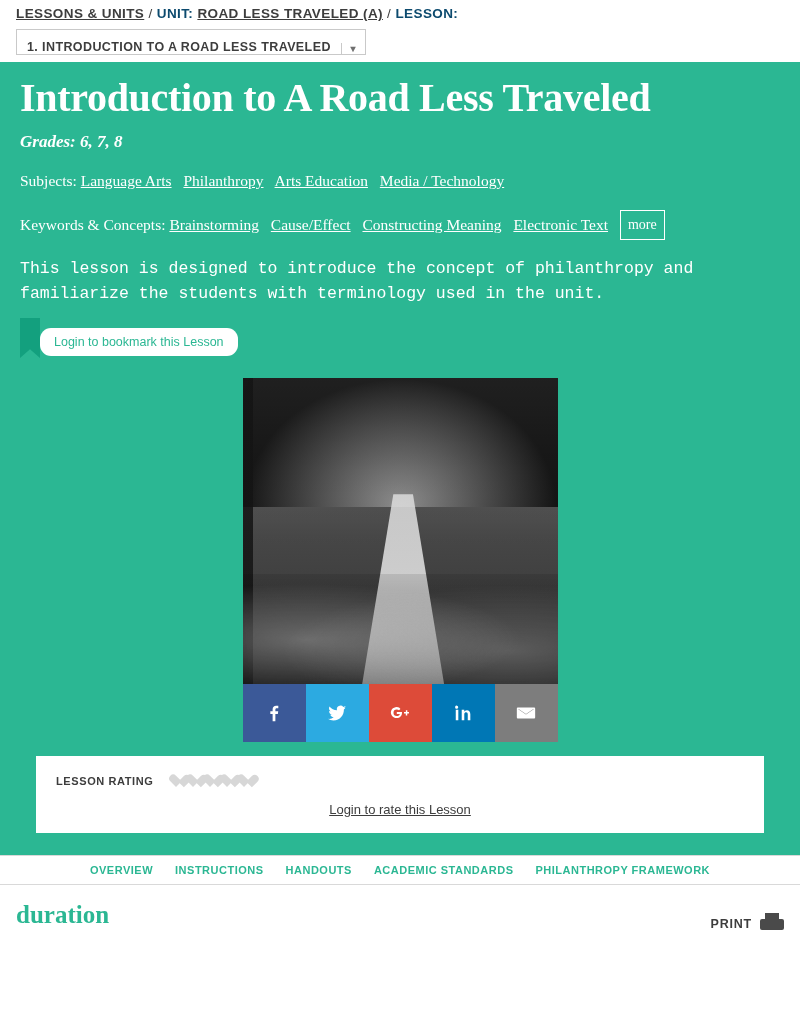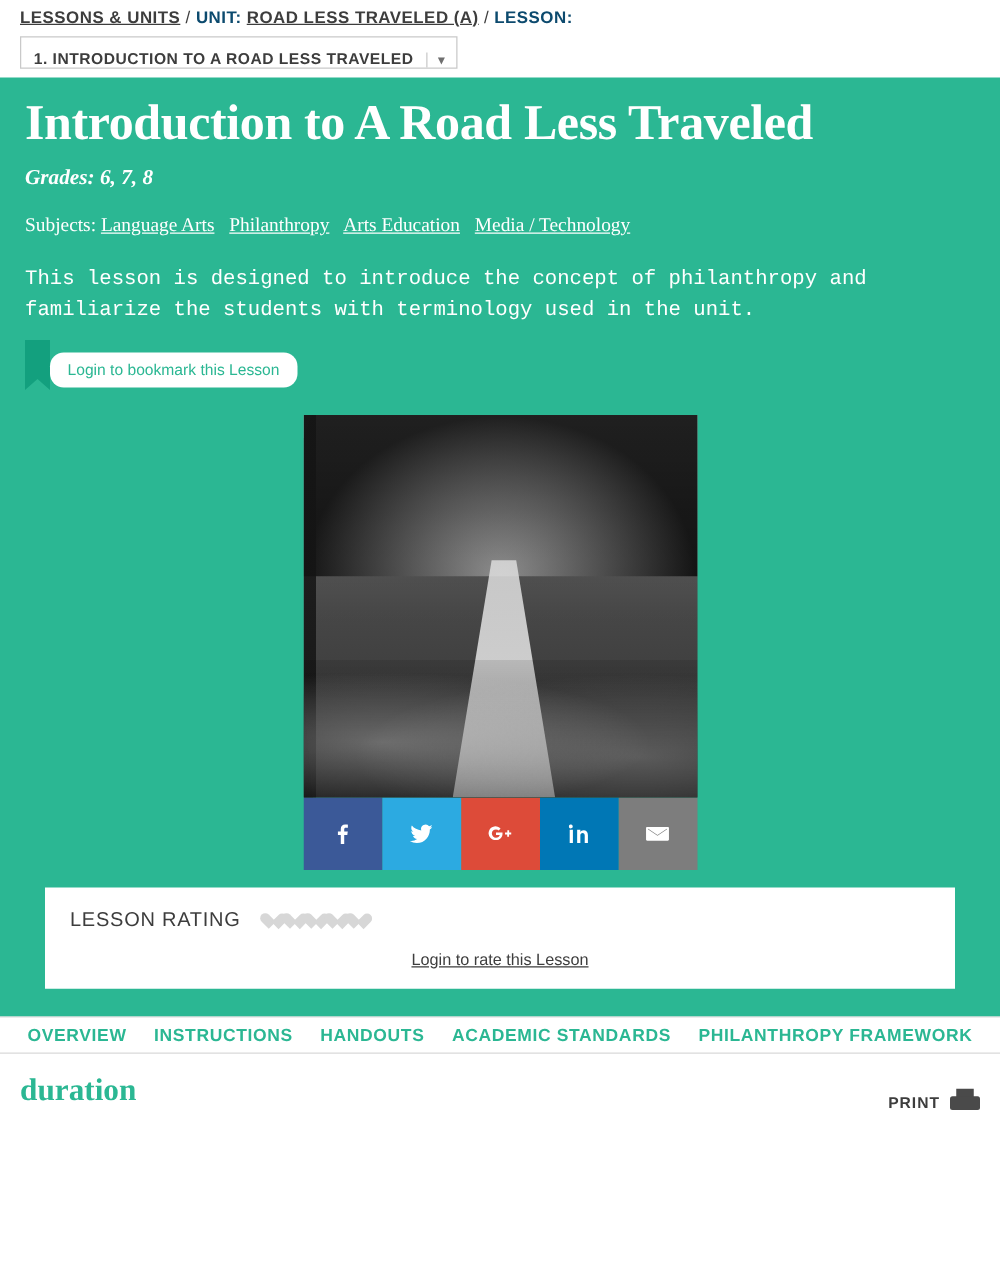--- a/index.html
+++ b/index.html
@@ -204,21 +204,21 @@
   .share-btn svg { width: 22px; height: 22px; fill: #ffffff; }
 
   
   .rating-box {
     margin: 14px 16px 0 16px;
     background: #ffffff;
     padding: 18px 20px 16px 20px;
   }
   .rating-line { display: flex; align-items: center; }
   .rating-label {
-    font-size: 16px; font-weight: normal; letter-spacing: 0.6px; color: #3d3d3d;
+    font-size: 11px; font-weight: bold; letter-spacing: 0.6px; color: #3d3d3d;
   }
   .hearts { margin-left: 16px; display: flex; gap: 2px; }
   .heart { width: 15px; height: 14px; position: relative; }
   .heart:before, .heart:after {
     content: ""; position: absolute; top: 1px; width: 7.5px; height: 12px;
     background: #d7d7d7; border-radius: 8px 8px 0 0;
   }
   .heart:before { left: 7px; transform: rotate(-45deg); transform-origin: 0 100%; }
   .heart:after  { left: 7px; transform: rotate(45deg);  transform-origin: 100% 100%; }
   .rate-login {
@@ -228,21 +228,21 @@
 
   
   .tabbar {
     border-top: 1px solid #d9d9d9;
     border-bottom: 1px solid #d9d9d9;
     height: 30px;
     display: flex; align-items: center; justify-content: center; gap: 22px;
     background: #fff;
   }
   .tab {
-    font-size: 14px; font-weight: bold; letter-spacing: 0.5px;
+    font-size: 11px; font-weight: bold; letter-spacing: 0.5px;
     color: #2bb793; cursor: pointer;
   }
 
   
   .section {
     padding: 16px 16px 0 16px;
     display: flex; align-items: flex-start; justify-content: space-between;
   }
   .section-title {
     font-family: "Liberation Serif", serif;
@@ -279,20 +279,28 @@
     <div class="grades">Grades: 6, 7, 8</div>
 
     <div class="meta-row">
       <span class="meta-label">Subjects:</span>
       <span class="meta-link">Language Arts</span>
       <span class="meta-link">Philanthropy</span>
       <span class="meta-link">Arts Education</span>
       <span class="meta-link">Media / Technology</span>
     </div>
 
+    <div class="meta-row">
+      <span class="meta-label">Keywords &amp; Concepts:</span>
+      <span class="meta-link">Brainstorming</span>
+      <span class="meta-link">Cause/Effect</span>
+      <span class="meta-link">Constructing Meaning</span>
+      <span class="meta-link">Electronic Text</span>
+      <span class="more-btn">more</span>
+    </div>
 
     <div class="desc">This lesson is designed to introduce the concept of philanthropy and familiarize the students with terminology used in the unit.</div>
 
     <div class="bookmark-wrap">
       <div class="bookmark-flag"></div>
       <div class="bookmark-btn">Login to bookmark this Lesson</div>
     </div>
 
     <div class="lesson-img">
       <div class="img-canopy"></div>

